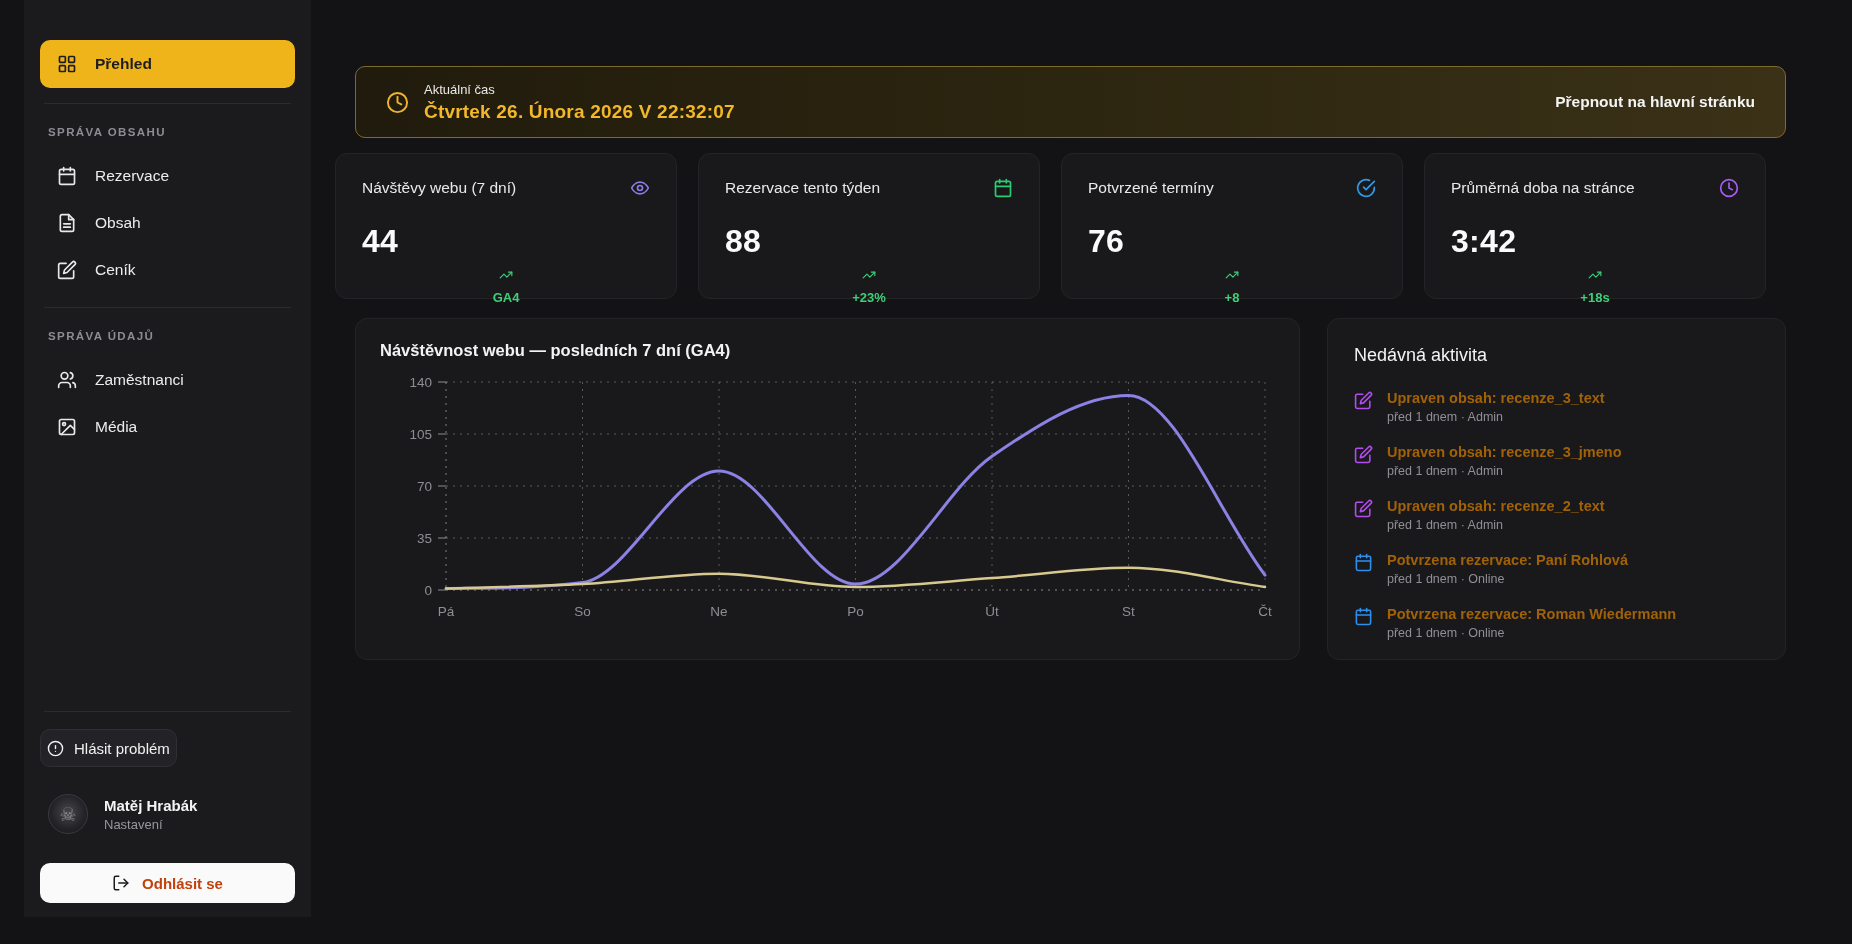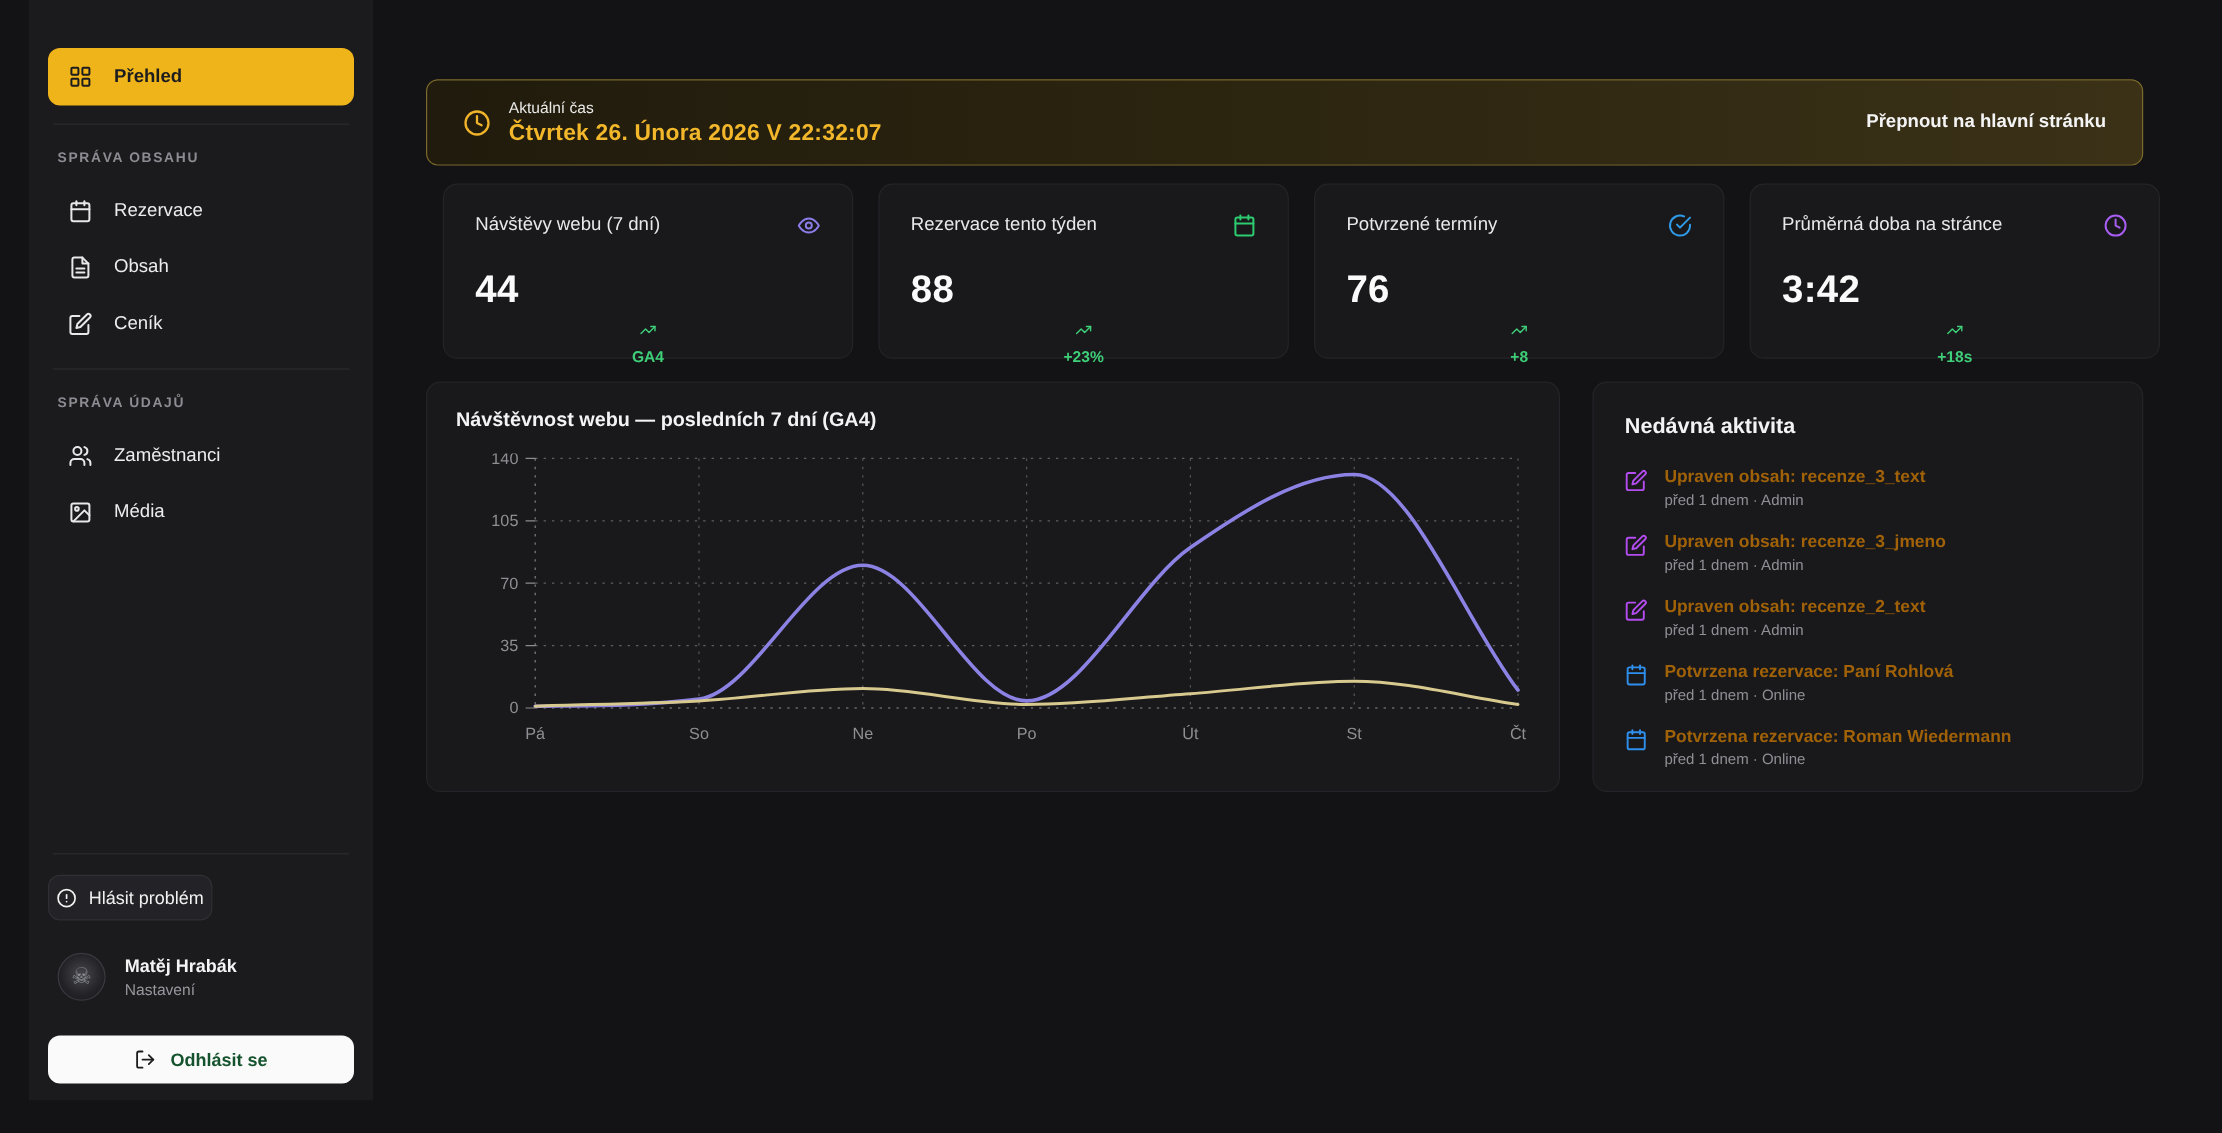--- a/index.html
+++ b/index.html
@@ -40,40 +40,40 @@
     width:38px;height:38px;border-radius:50%;flex:0 0 auto;
     background:radial-gradient(circle at 50% 45%,#46464c 0%,#232327 60%,#18181b 100%);
     border:1px solid #39393f;display:flex;align-items:center;justify-content:center;
     cursor:pointer;
   }
   .avatar .skull{color:#9a9aa2;font-size:19px;line-height:1;opacity:.85;}
   .user-name{font-size:15px;font-weight:700;color:#f4f4f5;}
   .user-sub{font-size:13px;color:#97979d;margin-top:3px;cursor:pointer;}
   .logout-btn{
     display:flex;align-items:center;justify-content:center;gap:12px;height:40px;
-    background:#fafafa;border:none;border-radius:10px;color:#14532d;
+    background:#fafafa;border:none;border-radius:10px;color:#c2410c;
     font-size:15px;font-weight:700;cursor:pointer;width:100%;
     font-family:"Liberation Sans",sans-serif;
   }
 
   
   .banner{
     position:absolute;left:355px;top:66px;width:1431px;height:72px;box-sizing:border-box;
     border:1px solid #7d6b2b;border-radius:10px;
     background:linear-gradient(90deg,#211b0d 0%,#2b240f 45%,#3a3117 100%);
     display:flex;align-items:center;padding:16px 30px;
   }
   .banner .ic{color:#f0b42a;margin-right:15px;}
   .banner-label{font-size:13px;color:#e9e9e7;margin-bottom:4px;}
   .banner-date{font-size:19px;font-weight:700;color:#f2b72a;letter-spacing:.2px;}
   .banner-link{margin-left:auto;font-size:15.5px;font-weight:700;color:#f4f4f4;cursor:pointer;}
 
   
   .stats{
-    position:absolute;left:369px;top:153px;width:1431px;
+    position:absolute;left:335px;top:153px;width:1431px;
     display:grid;grid-template-columns:repeat(4,1fr);gap:21px;
   }
   .stat-card{
     height:146px;box-sizing:border-box;background:#19191c;border:1px solid #242428;
     border-radius:12px;padding:24px 26px 0;
   }
   .stat-head{display:flex;align-items:center;justify-content:space-between;}
   .stat-label{font-size:15.5px;color:#e9e9ea;font-weight:400;}
   .stat-value{margin-top:25px;font-size:32px;font-weight:800;color:#fafafa;letter-spacing:.3px;}
   .stat-trend{margin-top:8px;display:flex;align-items:center;gap:8px;color:#3ecf78;flex-direction:column;}
@@ -83,21 +83,21 @@
   .bottom-row{position:absolute;left:355px;top:318px;width:1431px;display:flex;gap:27px;}
   .panel{
     box-sizing:border-box;background:#19191c;border:1px solid #242428;border-radius:12px;
   }
   .chart-card{width:945px;height:342px;padding:22px 24px;}
   .chart-title{font-size:16.5px;font-weight:700;color:#f3f3f4;}
   .chart-wrap{margin-top:18px;}
   .chart-wrap text.tick{fill:#8e8e93;font-size:13.5px;font-family:"Liberation Sans",sans-serif;}
 
   .activity-card{flex:1;height:342px;padding:26px 26px;}
-  .activity-title{font-size:18px;font-weight:700;color:#f3f3f4;}
+  .activity-title{font-size:18px;font-weight:400;color:#f3f3f4;}
   .activity-item{display:flex;align-items:flex-start;gap:14px;margin-top:20px;}
   .activity-item:first-of-type{margin-top:24px;}
   .activity-item .ic{margin-top:1px;}
   .act-title{font-size:14.5px;font-weight:700;color:#a16207;}
   .act-meta{font-size:12.5px;color:#8f8f95;margin-top:4px;}
 </style>
 </head>
 <body>
 
 <aside class="sidebar">

